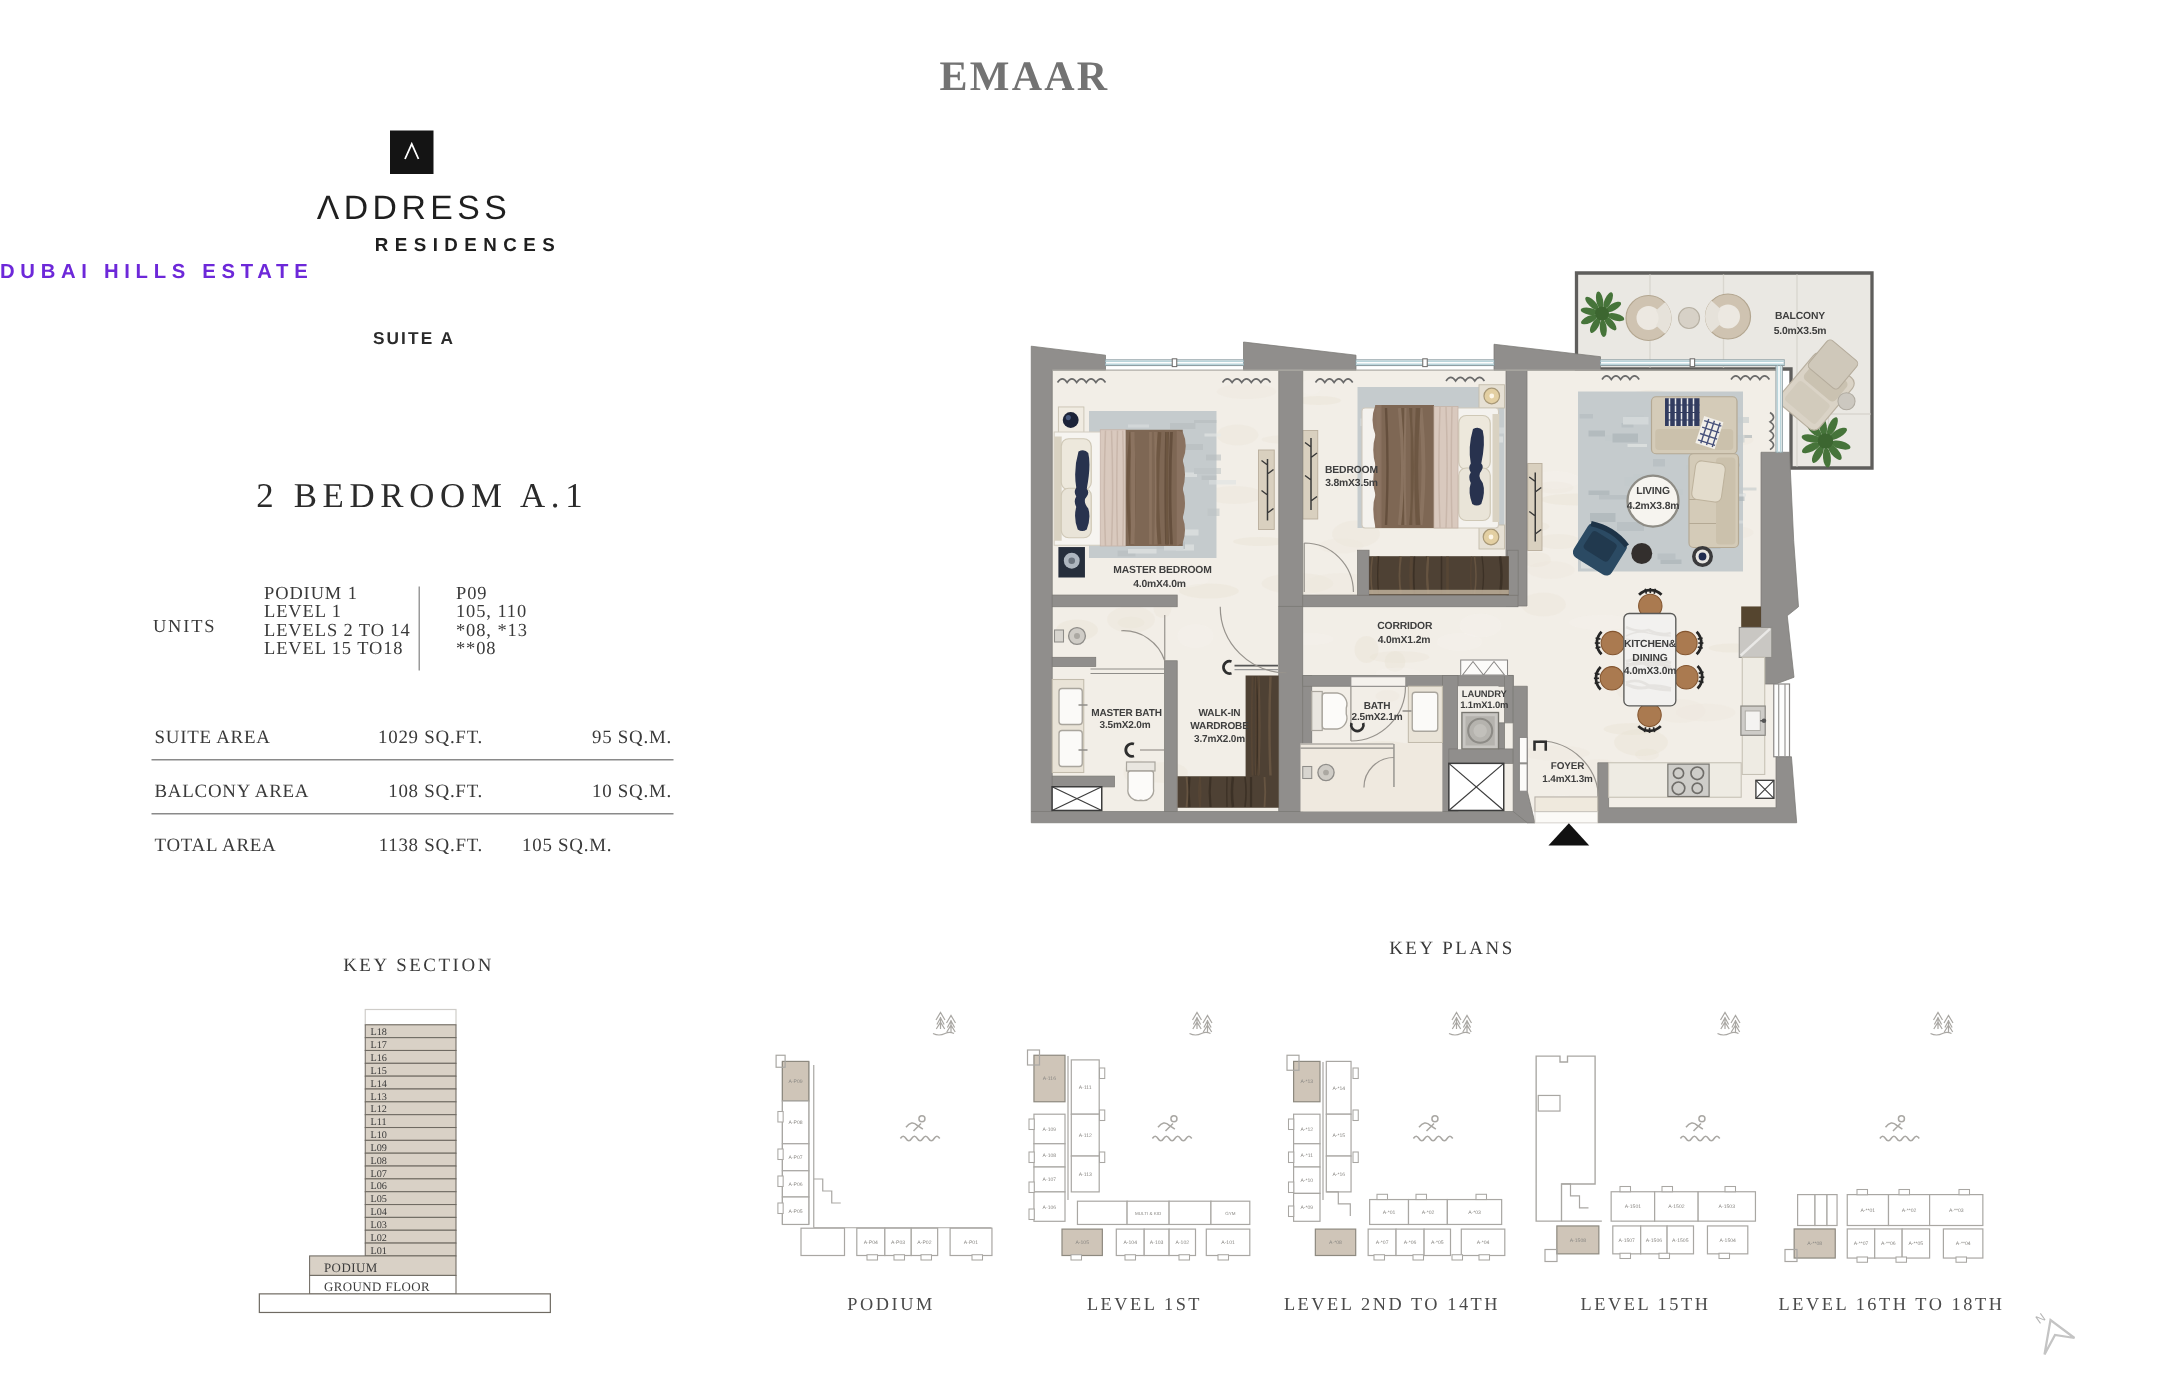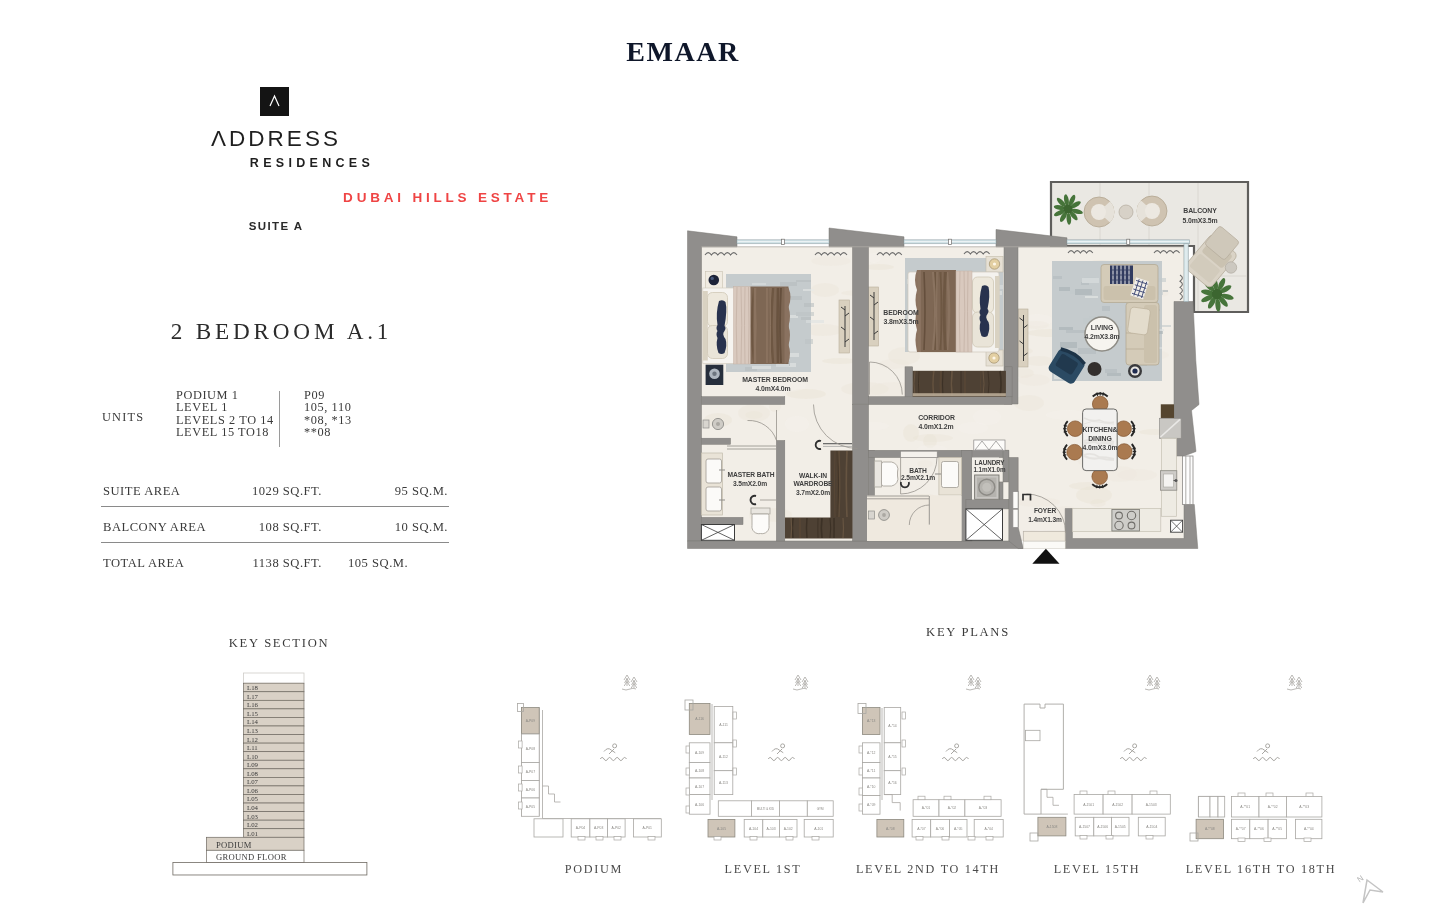--- a/index.html
+++ b/index.html
@@ -3,33 +3,33 @@
 <meta charset="utf-8">
 <style>
 html,body{margin:0;padding:0;background:#ffffff;}
 body{width:1438px;height:918px;position:relative;font-family:"Liberation Sans",sans-serif;overflow:hidden;}
 .abs{position:absolute;}
 .ser{font-family:"Liberation Serif",serif;}
 </style>
 </head>
 <body>
 
-<div class="abs ser" style="left:0;top:36px;width:1366px;text-align:center;font-size:28px;letter-spacing:1.5px;color:#0f172a;font-weight:bold;">EMAAR</div>
+<div class="abs ser" style="left:0;top:36px;width:1366px;text-align:center;font-size:28px;letter-spacing:1.5px;color:#737373;font-weight:bold;">EMAAR</div>
 
 <div class="abs" style="left:260px;top:87px;width:29px;height:29px;background:#141414;"></div>
 
 <svg class="abs" style="left:260px;top:87px;" width="29" height="29" viewBox="0 0 29 29">
     <path d="M10 19 L14.5 9 L19 19" fill="none" stroke="#fff" stroke-width="1.2"></path>
   </svg>
 
 <div class="abs" style="left:0px;top:126px;width:552px;text-align:center;font-size:22.5px;letter-spacing:3px;color:#1f1f1f;">ΛDDRESS</div>
 
 <div class="abs" style="left:0px;top:156px;width:552px;text-align:center;font-size:12.5px;letter-spacing:4.3px;color:#1f1f1f;font-weight:bold;padding-left:36px;">RESIDENCES</div>
 
-<div class="abs" style="left:0px;top:173px;width:552px;text-align:right;font-size:13.5px;letter-spacing:3.8px;color:#ef4444;font-weight:bold;margin-top:17px;">DUBAI HILLS ESTATE</div>
+<div class="abs" style="left:0px;top:173px;width:552px;text-align:left;font-size:13.5px;letter-spacing:3.8px;color:#6d28d9;font-weight:bold;">DUBAI HILLS ESTATE</div>
 
 <div class="abs" style="left:0px;top:220px;width:552px;text-align:center;font-size:11.5px;letter-spacing:1.4px;color:#2b2b2b;font-weight:bold;">SUITE A</div>
 
 <div class="abs ser" style="left:0px;top:318px;width:563px;text-align:center;font-size:23.2px;letter-spacing:3.8px;color:#2b2b2b;font-family:Liberation Serif, serif;">2 BEDROOM A.1</div>
 
 <div class="abs ser" style="left:102px;top:410px;font-size:12.3px;letter-spacing:1.2px;color:#3a3a3a;">UNITS</div>
 
 <div class="abs ser" style="left:176px;top:389px;font-size:12.3px;line-height:12.3px;letter-spacing:0.6px;color:#3a3a3a;">PODIUM 1<br>LEVEL 1<br>LEVELS 2 TO 14<br>LEVEL 15 TO18</div>
 
 <div class="abs" style="left:279px;top:391px;width:1px;height:56px;background:#9a9a9a;"></div>

